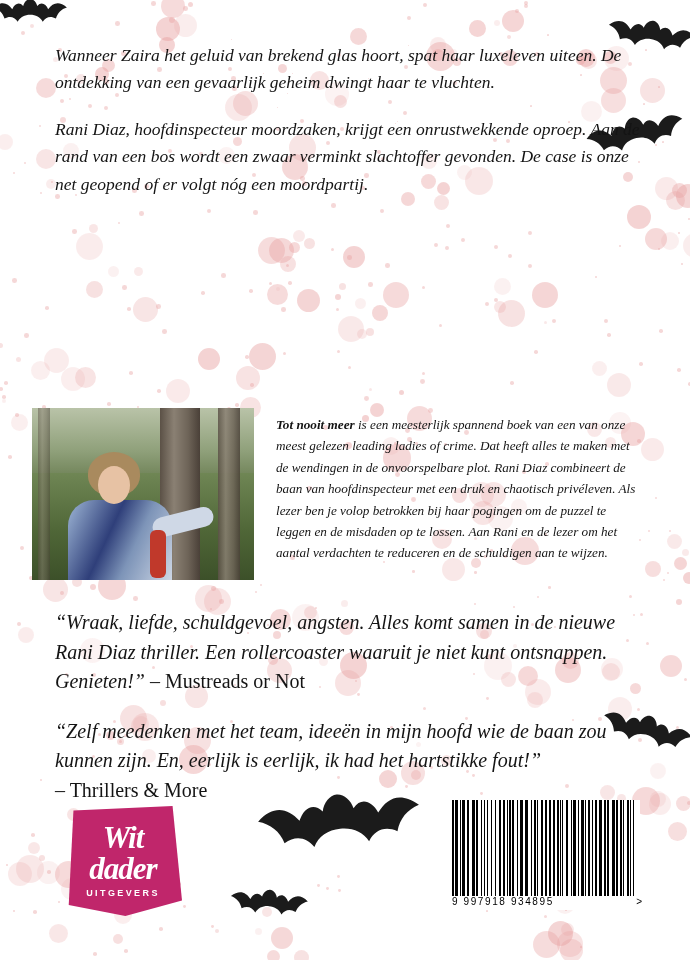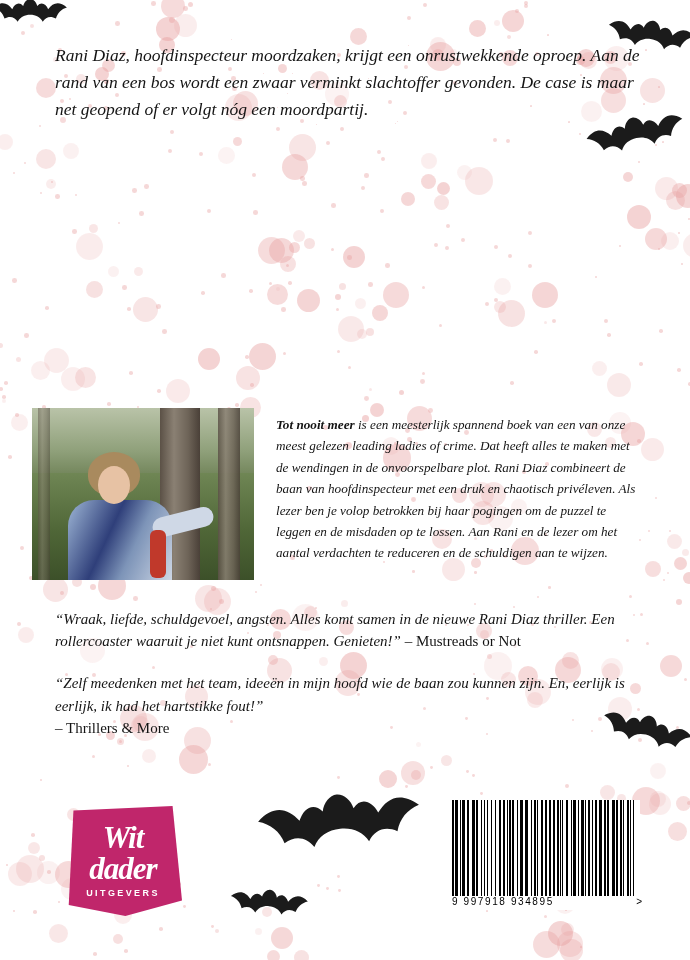--- a/index.html
+++ b/index.html
@@ -130,21 +130,21 @@
   .review-main b {
     font-weight: bold;
     font-style: italic;
   }
 
   .quotes {
     position: absolute;
     left: 55px;
     right: 50px;
     top: 608px;
-    font-size: 15px;
+    font-size: 20px;
     line-height: 1.48;
     color: #141414;
   }
   .quote-block { margin-bottom: 20px; }
   .quote-block:last-child { margin-bottom: 0; }
   .quote-text { font-style: italic; }
   .quote-src { font-style: normal; }
 
   
   .logo {
@@ -781,21 +781,22 @@
     <path fill="#1b1b1b" d="M2 14c10-9 18-6 24 2 3-7 9-10 14-4 1-5 5-9 9-9s8 4 9 9c5-6 11-3 14 4 6-8 14-11 24-2-7 2-12 7-14 14-7-4-13-2-17 4-3-6-9-9-16-9s-13 3-16 9c-4-6-10-8-17-4C14 21 9 16 2 14z"></path>
   </svg>
 
 <svg class="bat" style="left:228px; top:886px; width:82px; height:60px; transform:rotate(4deg);" viewBox="0 0 100 70">
     <path fill="#1b1b1b" d="M2 14c10-9 18-6 24 2 3-7 9-10 14-4 1-5 5-9 9-9s8 4 9 9c5-6 11-3 14 4 6-8 14-11 24-2-7 2-12 7-14 14-7-4-13-2-17 4-3-6-9-9-16-9s-13 3-16 9c-4-6-10-8-17-4C14 21 9 16 2 14z"></path>
   </svg>
 
 <div id="content">
 
   <div class="blurb">
-    <p>Rani Diaz, hoofdinspecteur moordzaken, krijgt een onrustwekkende oproep. Aan de rand van een bos wordt een zwaar verminkt slachtoffer gevonden. De case is maar net geopend of er volgt nóg een moordpartij.</p>
+    <p>Wanneer Zaira het geluid van brekend glas hoort, spat haar luxeleven uiteen. De ontdekking van een gevaarlijk geheim dwingt haar te vluchten.</p>
+    <p>Rani Diaz, hoofdinspecteur moordzaken, krijgt een onrustwekkende oproep. Aan de rand van een bos wordt een zwaar verminkt slachtoffer gevonden. De case is onze net geopend of er volgt nóg een moordpartij.</p>
   </div>
 
   <div class="midrow">
     <div class="author-photo">
       <div class="photo-sky"></div>
       <div class="photo-ground"></div>
       <div class="photo-trunk t3"></div>
       <div class="photo-trunk t1"></div>
       <div class="photo-trunk t2"></div>
       <div class="photo-person-body"></div>

